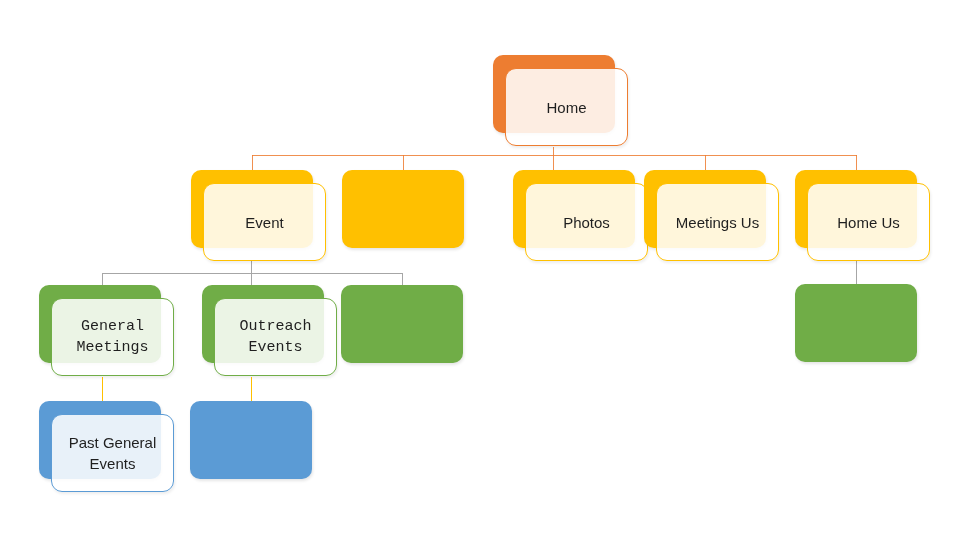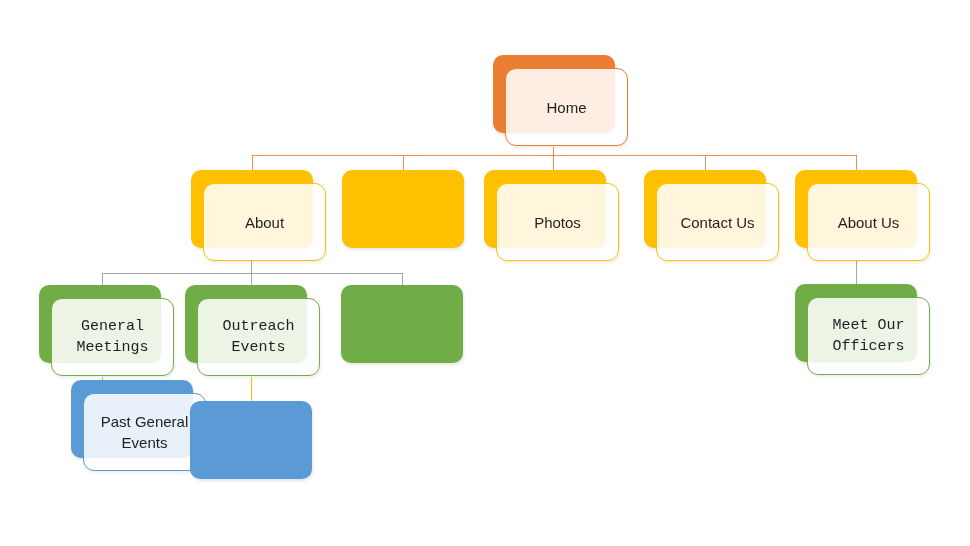--- a/index.html
+++ b/index.html
@@ -69,55 +69,54 @@
   <div class="line v gold" style="left:102px;top:377px;height:24px;"></div>
   <div class="line v gold" style="left:251px;top:377px;height:24px;"></div>
 
   <div class="node c-orange" style="left:493px;top:55px;">
     <div class="back"></div>
     <div class="front">Home</div>
   </div>
 
   <div class="node c-yellow" style="left:191px;top:170px;">
     <div class="back"></div>
-    <div class="front">About</div>
+    <div class="front">Event</div>
   </div>
   <div class="node c-yellow" style="left:342px;top:170px;">
     <div class="back"></div>
   </div>
-  <div class="node c-yellow" style="left:484px;top:170px;">
+  <div class="node c-yellow" style="left:513px;top:170px;">
     <div class="back"></div>
     <div class="front">Photos</div>
   </div>
   <div class="node c-yellow" style="left:644px;top:170px;">
     <div class="back"></div>
-    <div class="front">Contact Us</div>
+    <div class="front">Meetings Us</div>
   </div>
   <div class="node c-yellow" style="left:795px;top:170px;">
     <div class="back"></div>
-    <div class="front">About Us</div>
+    <div class="front">Home Us</div>
   </div>
 
   <div class="node c-green wrap2" style="left:39px;top:285px;">
     <div class="back"></div>
     <div class="front">General Meetings</div>
   </div>
-  <div class="node c-green wrap2" style="left:185px;top:285px;">
+  <div class="node c-green wrap2" style="left:202px;top:285px;">
     <div class="back"></div>
     <div class="front">Outreach Events</div>
   </div>
   <div class="node c-green wrap2" style="left:341px;top:285px;">
     <div class="back"></div>
   </div>
   <div class="node c-green wrap2" style="left:795px;top:284px;">
     <div class="back"></div>
-    <div class="front">Meet Our Officers</div>
   </div>
 
-  <div class="node c-blue" style="left:39px;top:380px;margin-left:32px;">
+  <div class="node c-blue" style="left:39px;top:401px;">
     <div class="back"></div>
     <div class="front">Past General Events</div>
   </div>
   <div class="node c-blue wrap3" style="left:190px;top:401px;">
     <div class="back"></div>
   </div>
 
 </div>
 
 </body></html>

